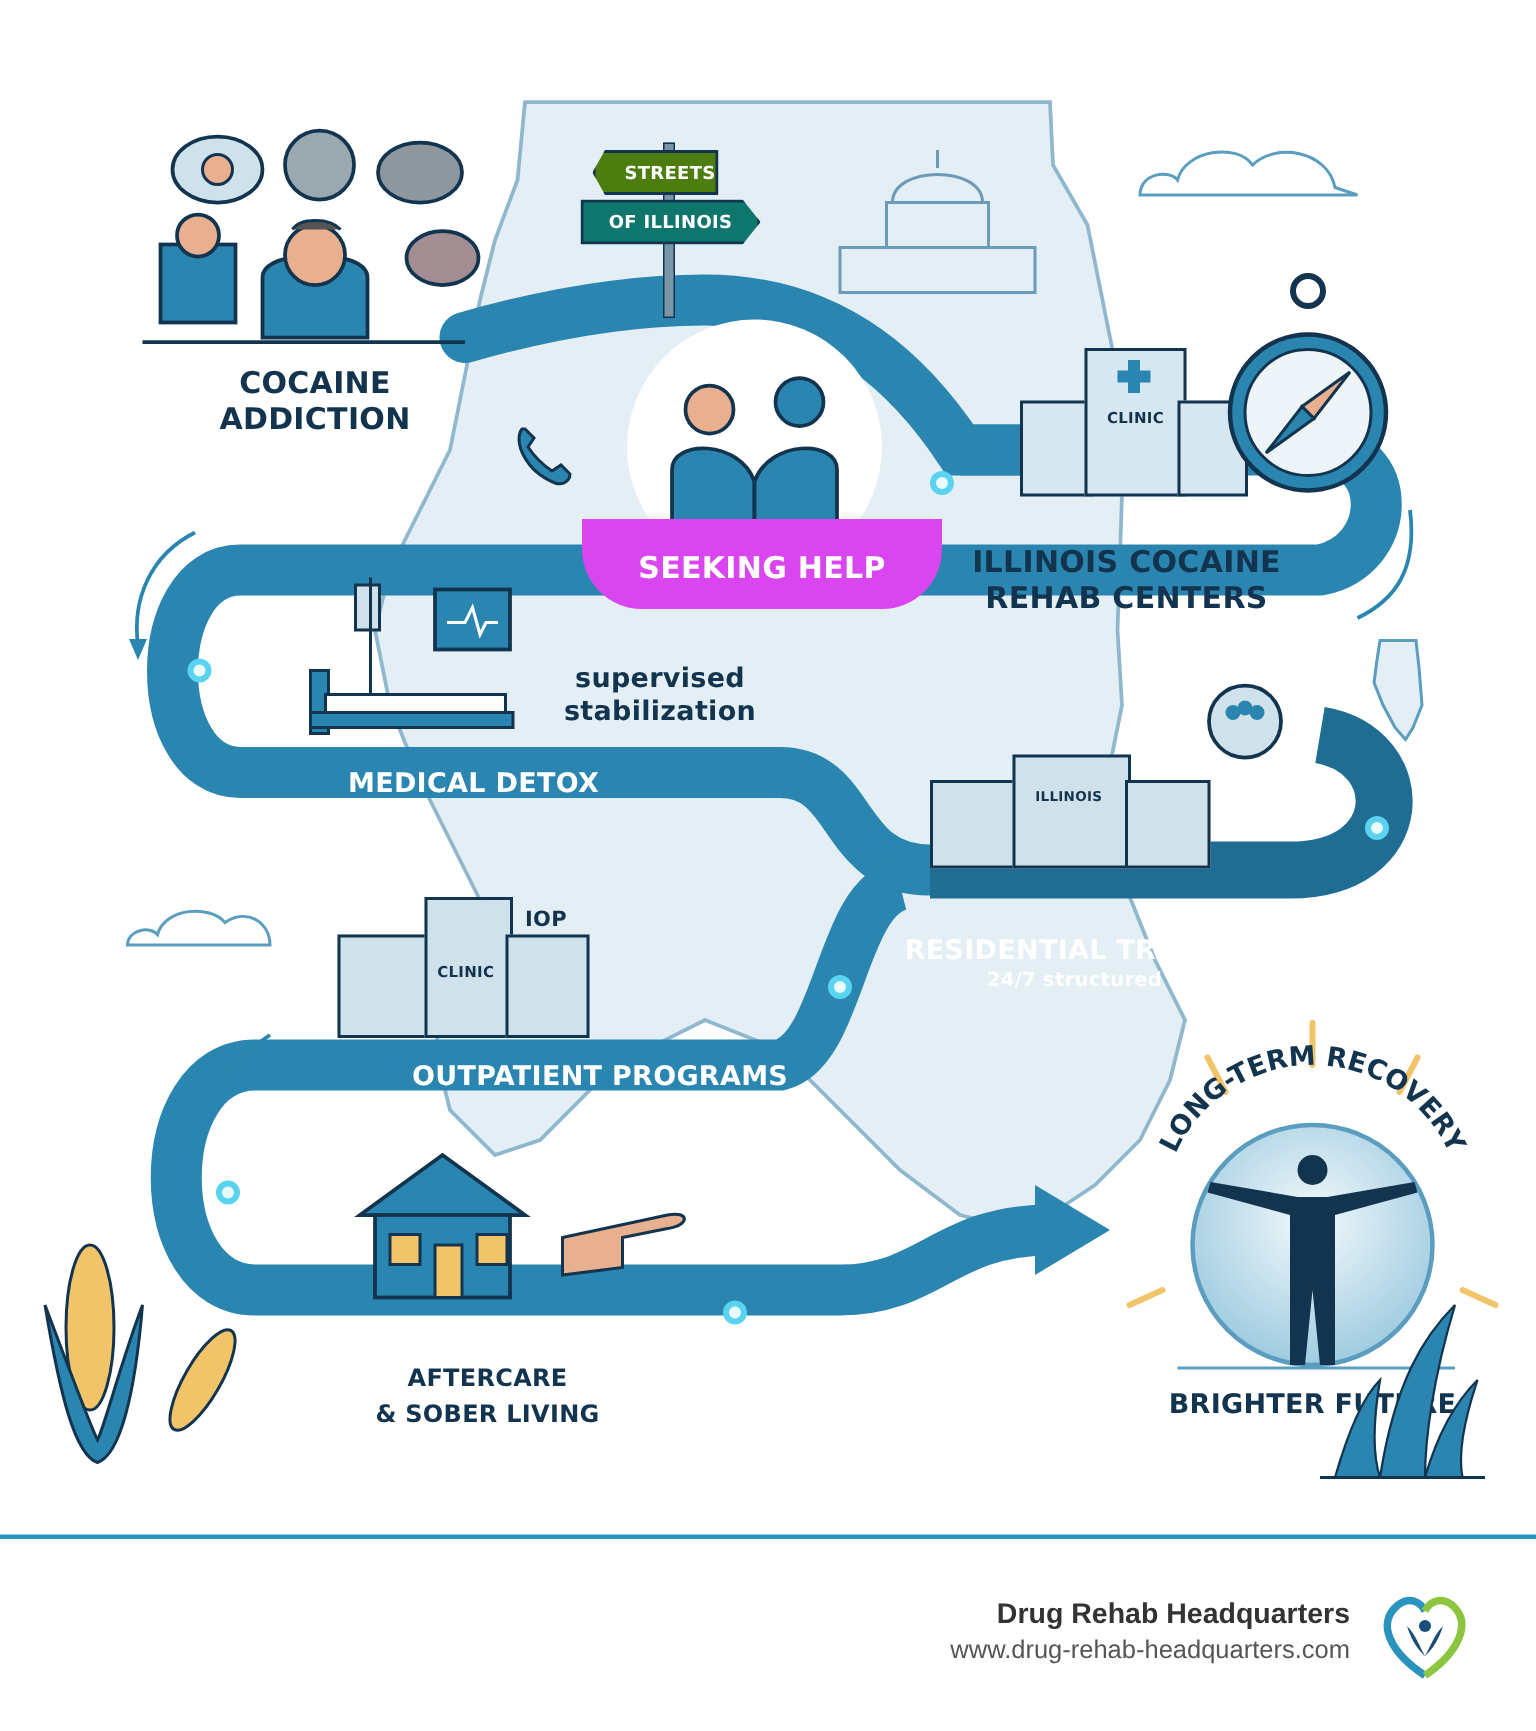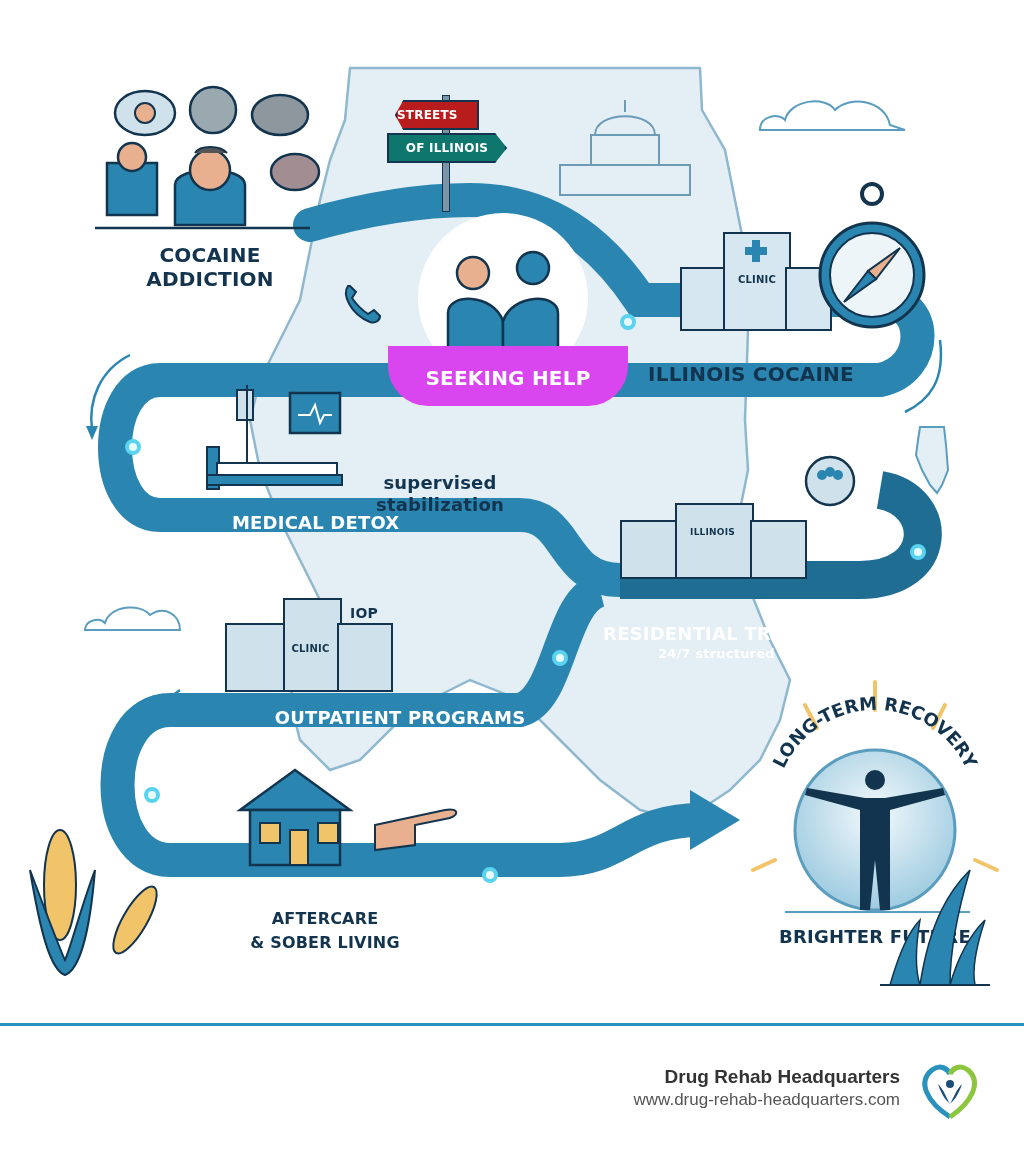--- a/index.html
+++ b/index.html
@@ -62,21 +62,21 @@
     <line x1="0" y1="143" x2="215" y2="143" stroke="#13344e" stroke-width="2.5"></line>
   </svg>
 </div>
 <div class="abs lbl-dark" style="left:120px;top:243px;width:180px;font-size:20px;line-height:24px;">
   <div>COCAINE</div>
   <div>ADDICTION</div>
 </div>
 
 <div class="abs" style="left:385px;top:95px;width:125px;height:120px;">
   <div class="abs" style="left:57px;top:0;width:6px;height:115px;background:#7a94a8;border:1px solid #13344e;"></div>
-  <div class="abs lbl-light" style="left:10px;top:5px;width:80px;height:26px;background:#b91c1c;border:2px solid #13344e;font-size:12px;line-height:26px;text-align:left;clip-path:polygon(10% 0,100% 0,100% 100%,10% 100%,0 50%);">STREETS</div>
+  <div class="abs lbl-light" style="left:10px;top:5px;width:80px;height:26px;background:#4d7c0f;border:2px solid #13344e;font-size:12px;line-height:26px;text-align:right;clip-path:polygon(10% 0,100% 0,100% 100%,10% 100%,0 50%);">STREETS</div>
   <div class="abs lbl-light" style="left:2px;top:38px;width:116px;height:26px;background:#0f766e;border:2px solid #13344e;font-size:12px;line-height:26px;text-align:center;clip-path:polygon(0 0,90% 0,100% 50%,90% 100%,0 100%);">OF ILLINOIS</div>
 </div>
 
 <svg width="140" height="100" style="left:555px;top:100px;">
   <path d="M40,35 C40,10 100,10 100,35 Z" fill="none" stroke="#6c9bb8" stroke-width="2"></path>
   <line x1="70" y1="0" x2="70" y2="12" stroke="#6c9bb8" stroke-width="2"></line>
   <rect x="36" y="35" width="68" height="30" fill="none" stroke="#6c9bb8" stroke-width="2"></rect>
   <rect x="5" y="65" width="130" height="30" fill="none" stroke="#6c9bb8" stroke-width="2"></rect>
 </svg>
 
@@ -102,33 +102,34 @@
 </div>
 <svg width="100" height="150" style="left:822px;top:180px;">
   <circle cx="50" cy="14" r="10" fill="none" stroke="#13344e" stroke-width="4"></circle>
   <circle cx="50" cy="95" r="52" fill="#2a86b0" stroke="#13344e" stroke-width="3"></circle>
   <circle cx="50" cy="95" r="42" fill="#eef5f9" stroke="#13344e" stroke-width="2"></circle>
   <polygon points="78,68 54,99 46,91" fill="#e8b08f" stroke="#13344e" stroke-width="2"></polygon>
   <polygon points="22,122 46,91 54,99" fill="#2a86b0" stroke="#13344e" stroke-width="2"></polygon>
 </svg>
 <div class="abs lbl-dark" style="left:636px;top:362px;width:230px;font-size:20px;line-height:24px;">
   <div>ILLINOIS COCAINE</div>
+  <div>REHAB CENTERS</div>
 </div>
 
 <svg width="150" height="110" style="left:202px;top:385px;">
   <rect x="35" y="5" width="16" height="30" fill="#cfe2ec" stroke="#13344e" stroke-width="2"></rect>
   <line x1="45" y1="0" x2="45" y2="80" stroke="#13344e" stroke-width="2"></line>
   <rect x="88" y="8" width="50" height="40" fill="#2a86b0" stroke="#13344e" stroke-width="2.5"></rect>
   <polyline points="96,30 108,30 113,20 118,38 122,30 130,30" fill="none" stroke="#ffffff" stroke-width="2"></polyline>
   <rect x="5" y="62" width="12" height="42" fill="#2a86b0" stroke="#13344e" stroke-width="2"></rect>
   <rect x="15" y="78" width="120" height="12" fill="#ffffff" stroke="#13344e" stroke-width="2"></rect>
   <rect x="5" y="90" width="135" height="10" fill="#2a86b0" stroke="#13344e" stroke-width="2"></rect>
 </svg>
 <div class="abs lbl-dark" style="left:370px;top:442px;width:140px;font-size:18px;line-height:22px;font-weight:normal;color:#13344e;">
-  <div style="font-weight:bold;margin-top:30px;">supervised</div>
+  <div style="font-weight:bold;">supervised</div>
   <div style="font-weight:bold;">stabilization</div>
 </div>
 <div class="abs lbl-light" style="left:232px;top:512px;width:200px;font-size:18px;">MEDICAL DETOX</div>
 
 <div class="abs" style="left:620px;top:485px;width:185px;height:92px;">
   <div class="abs" style="left:0;top:35px;width:55px;height:55px;background:#cfe2ec;border:2px solid #13344e;"></div>
   <div class="abs" style="left:55px;top:18px;width:75px;height:72px;background:#cfe2ec;border:2px solid #13344e;"></div>
   <div class="abs" style="left:130px;top:35px;width:53px;height:55px;background:#cfe2ec;border:2px solid #13344e;"></div>
   <div class="abs lbl-dark" style="left:55px;top:42px;width:75px;font-size:9px;">ILLINOIS</div>
 </div>

